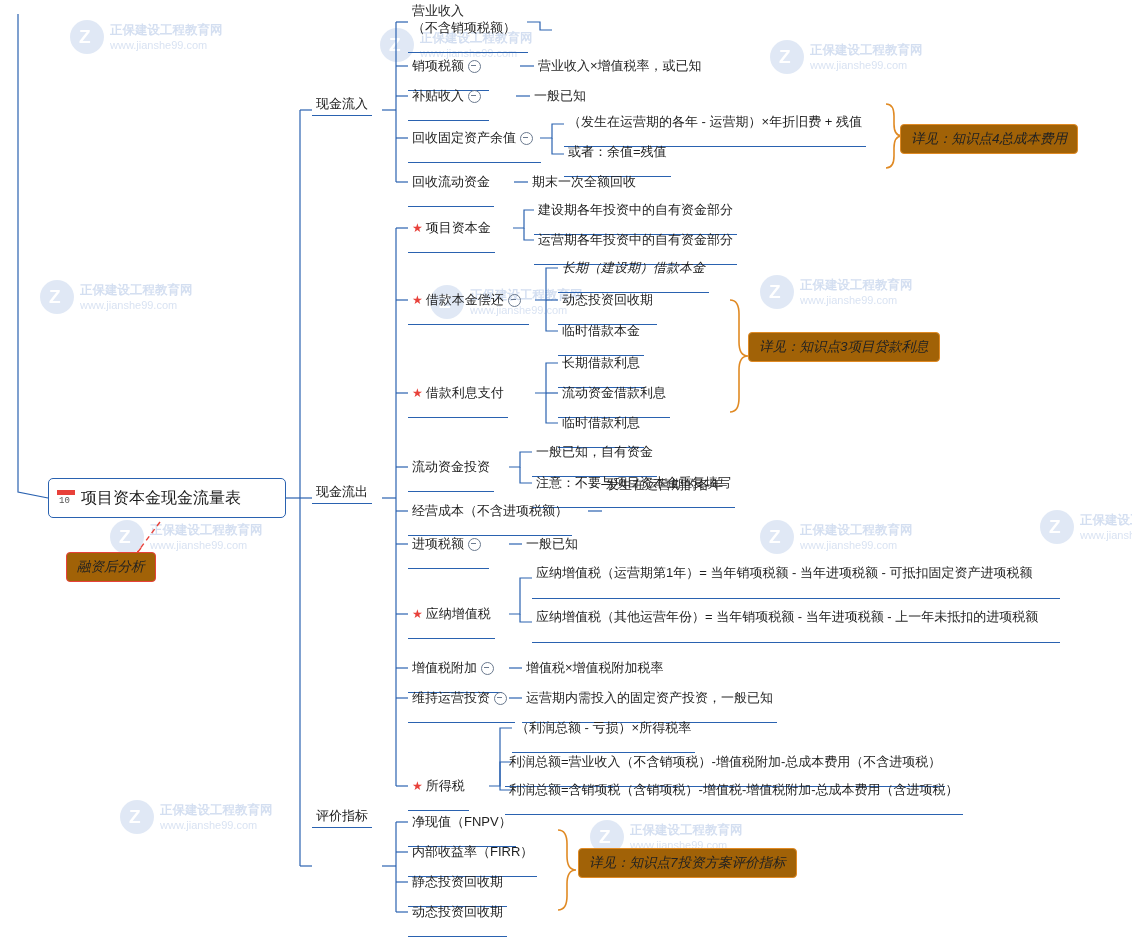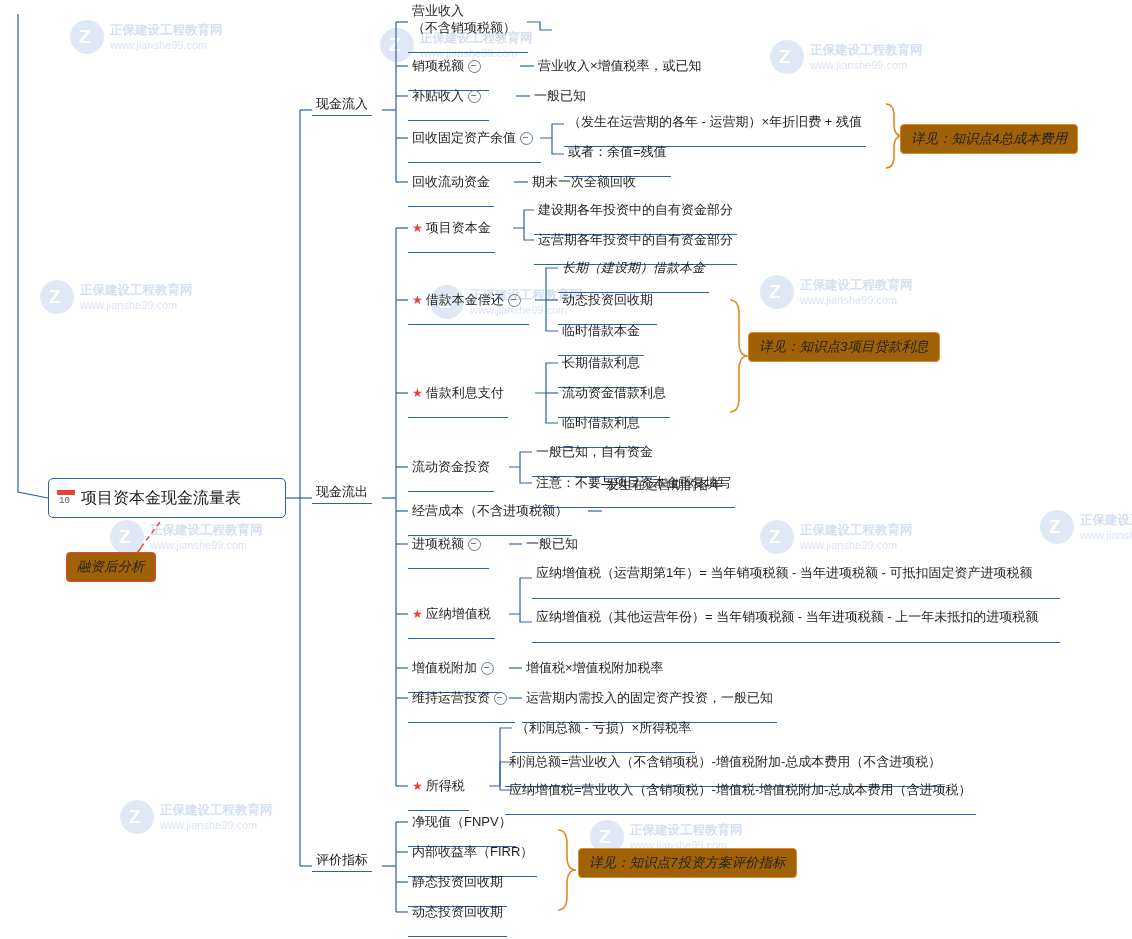--- a/index.html
+++ b/index.html
@@ -240,21 +240,21 @@
   <div class="note red" style="left:66px;top:552px;">
     <span>融资后分析</span>
   </div>
 
   <div class="node branch" style="left:312px;top:94px;">
     <span>现金流入</span>
   </div>
   <div class="node branch" style="left:312px;top:482px;">
     <span>现金流出</span>
   </div>
-  <div class="node branch" style="left:312px;top:850px;">
+  <div class="node branch" style="left:312px;top:806px;">
     <span>评价指标</span>
   </div>
 
   <div class="node leaf" style="left:408px;top:0px;line-height:17px;white-space:normal;width:112px;">
     <div>营业收入</div>
     <div>（不含销项税额）</div>
   </div>
 
   <div class="node leaf" style="left:408px;top:56px;">
     <span>销项税额</span><span class="minus"></span>
@@ -378,21 +378,21 @@
   <div class="node leaf" style="left:408px;top:776px;">
     <span class="star">★</span><span>所得税</span>
   </div>
   <div class="node leaf" style="left:512px;top:718px;">
     <span>（利润总额 - 亏损）×所得税率</span>
   </div>
   <div class="node leaf" style="left:505px;top:752px;">
     <span>利润总额=营业收入（不含销项税）-增值税附加-总成本费用（不含进项税）</span>
   </div>
   <div class="node leaf" style="left:505px;top:780px;">
-    <span>应纳增值税=营业收入（含销项税）-增值税-增值税附加-总成本费用（含进项税）</span>
+    <span>利润总额=含销项税（含销项税）-增值税-增值税附加-总成本费用（含进项税）</span>
   </div>
 
   <div class="note" style="left:748px;top:332px;">
     <span>详见：知识点3项目贷款利息</span>
   </div>
 
   <div class="node leaf" style="left:408px;top:812px;">
     <span>净现值（FNPV）</span>
   </div>
   <div class="node leaf" style="left:408px;top:842px;">

